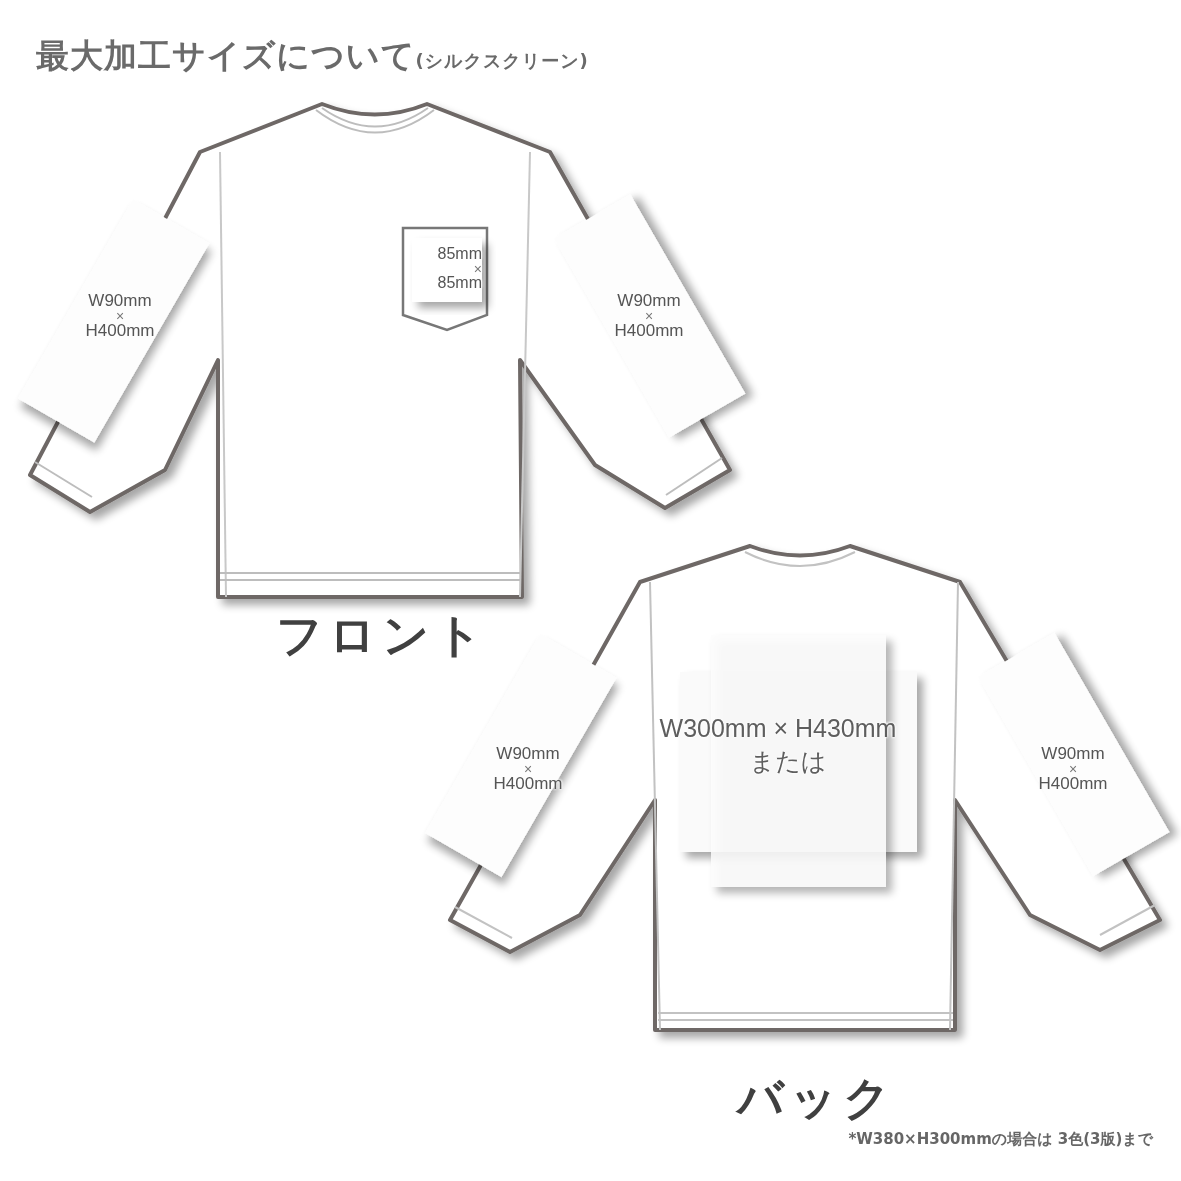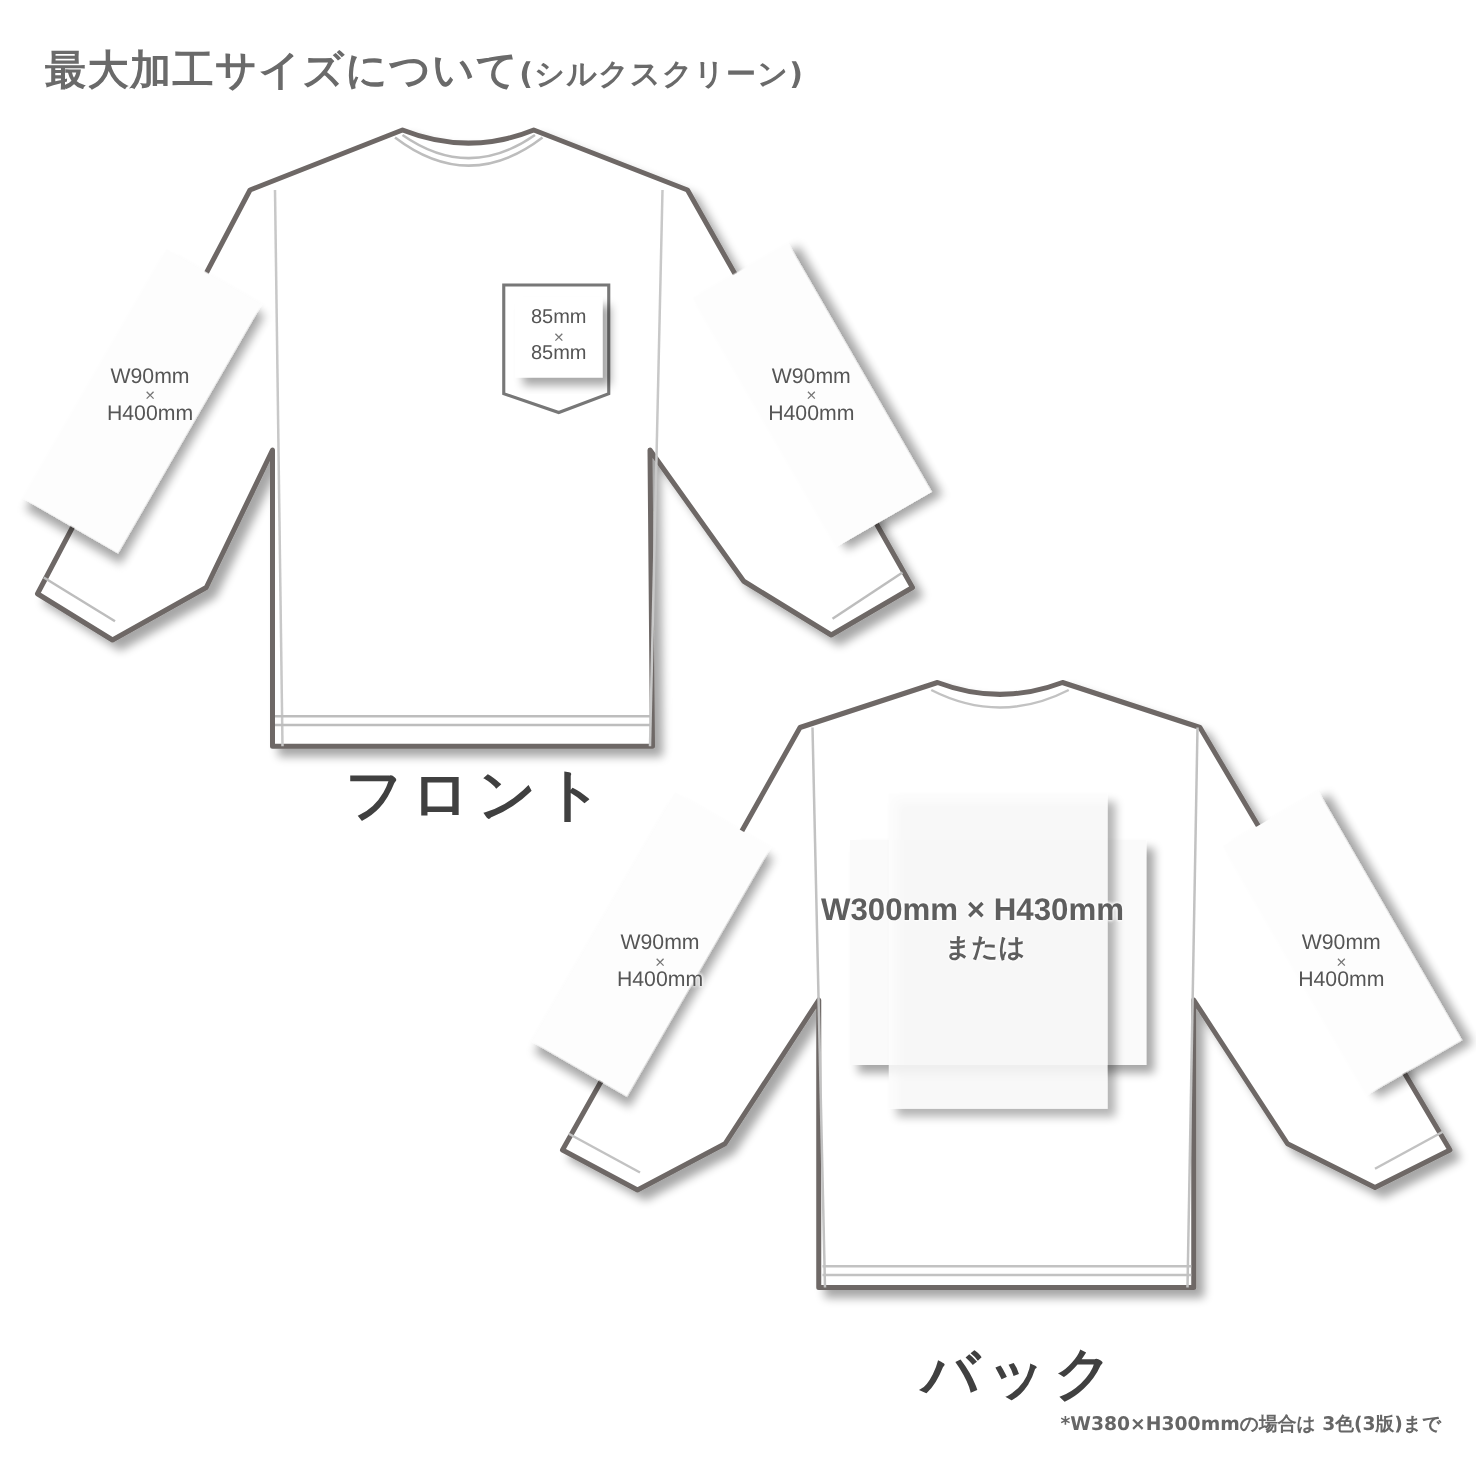--- a/index.html
+++ b/index.html
@@ -1,29 +1,29 @@
 <!DOCTYPE html>
 <html><head>
 <meta charset="utf-8">
 <style>
   html, body { margin:0; padding:0; background:#ffffff; }
   body { width:1181px; height:1181px; position:relative; overflow:hidden;
          font-family:"DejaVu Sans","Liberation Sans",sans-serif; color:#666; }
   .title { position:absolute; left:36px; top:34px; font-size:33px; font-weight:bold; color:#6a6a6a; letter-spacing:1px; white-space:nowrap; }
-  .title .sub { font-size:24px; font-weight:bold; }
+  .title .sub { font-size:18px; font-weight:bold; }
   svg.shirt { position:absolute; left:0; top:0; }
   .label-big { position:absolute; font-size:46px; font-weight:bold; color:#404040; letter-spacing:6px; }
   .dim { position:absolute; text-align:center; color:#555; font-family:"Liberation Sans",sans-serif; line-height:1.05;
          text-shadow:0 0 3px #fff,0 0 3px #fff,0 0 3px #fff; }
   .dim .x { display:block; font-size:14px; line-height:0.9; color:#777; }
   .dim.sleeve { font-size:17px; width:110px;margin-top:16px; }
-  .dim.pocket { font-size:16px; width:70px; }
-  .dim.back { font-size:25px; width:248px; font-weight:bold; line-height:1.3; color:#5e5e5e; }
+  .dim.pocket { font-size:16px; width:70px;text-align:right; }
+  .dim.back { font-size:25px; width:248px; font-weight:normal; line-height:1.3; color:#5e5e5e; }
   .dim.back .orange { color:#e8552a; }
-  .dim.back .mid { font-size:21px;margin-left:20px; }
+  .dim.back .mid { font-size:25px;margin-left:20px; }
   .note { position:absolute; right:28px; top:1130px; font-size:15px; color:#666; font-weight:bold; white-space:nowrap; }
 </style>
 </head>
 <body>
 
 <div class="title">
   <span>最大加工サイズについて</span><span class="sub">(シルクスクリーン)</span>
 </div>
 
 <svg class="shirt" width="1181" height="1181" viewBox="0 0 1181 1181">

